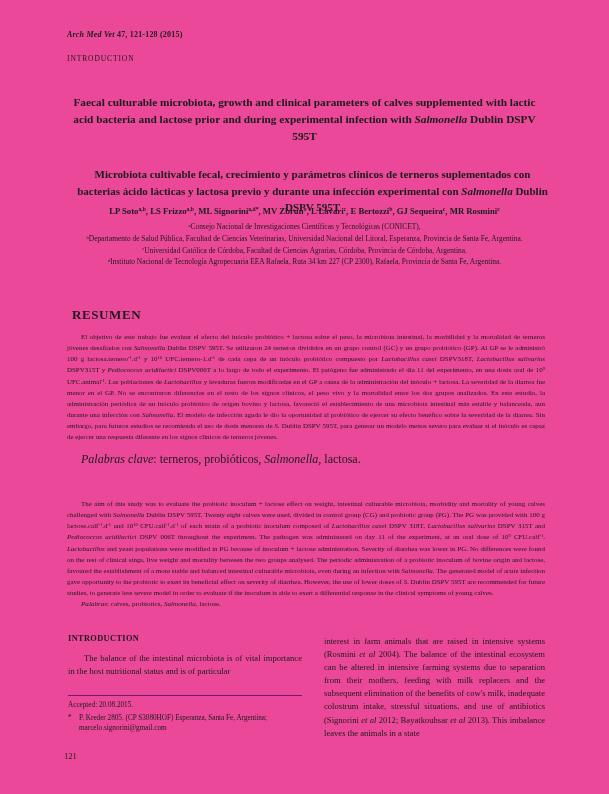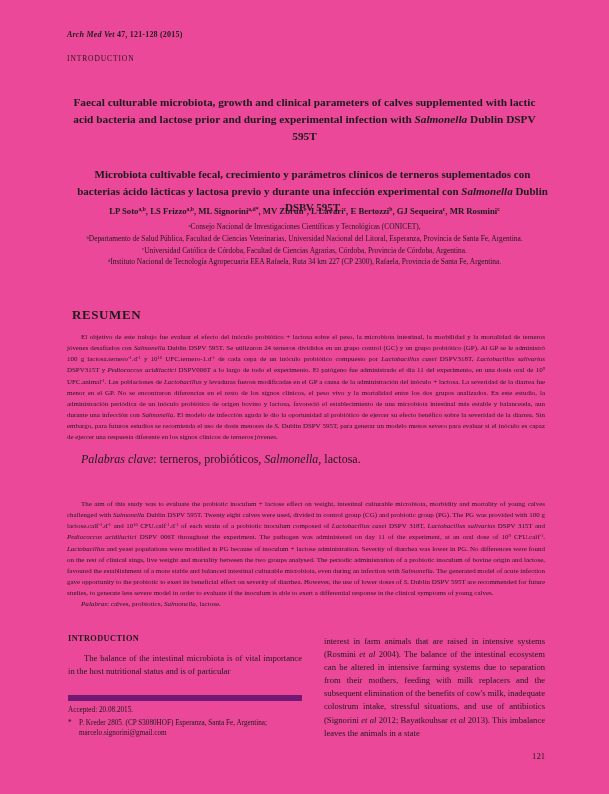--- a/index.html
+++ b/index.html
@@ -22,27 +22,27 @@
   .affiliations > div{margin-bottom:1px;}
   .abstract-heading{left:72px;top:307px;width:481px;text-align:left;font-weight:bold;font-size:13px;letter-spacing:0.6px;}
   .resumen-body{left:67px;top:325px;width:478px;font-size:6.95px;line-height:11.15px;text-align:justify;text-indent:14px;}
   .palabras{left:81px;top:452px;width:464px;font-size:12px;}
   .summary-heading{top:474px;}
   .summary-body{left:67px;top:492px;width:478px;font-size:6.95px;line-height:11.15px;text-align:justify;text-indent:14px;}
   .keywords{left:81px;top:600px;width:464px;font-size:7.1px;}
   .col-left{left:68px;top:634px;width:234px;}
   .intro-heading{font-size:8.3px;letter-spacing:0.4px;font-weight:bold;margin:0;}
   .intro-para{font-size:8.6px;line-height:13px;text-align:justify;text-indent:16px;}
-  .footnote{left:68px;top:695px;width:234px;border-top:6px solid #701a75;padding-top:4px;font-size:7.2px;line-height:10.6px;}
+  .footnote{left:68px;top:695px;width:234px;border-top:1px solid #701a75;padding-top:4px;font-size:7.2px;line-height:10.6px;}
   .footnote .accepted{margin-bottom:2px;}
   .fn-entry{display:flex;}
   .fn-mark{width:11px;flex:none;}
   .fn-text{flex:1;}
   .col-right{left:324px;top:635px;width:221px;font-size:8.6px;line-height:13.1px;text-align:justify;}
-  .page-number{left:64px;top:751px;width:481px;text-align:right;font-size:8.6px;}
+  .page-number{left:64px;top:751px;width:481px;text-align:left;font-size:8.6px;}
   .sup{font-size:65%;position:relative;top:-0.45em;line-height:0;}
 </style>
 </head>
 <body>
 
 <div class="page">
 
   <div class="abs journal-ref"><span style="font-style: italic;">Arch Med Vet </span><span>47, 121-128 (2015)</span></div>
 
   <div class="abs comm-label">INTRODUCTION</div>

